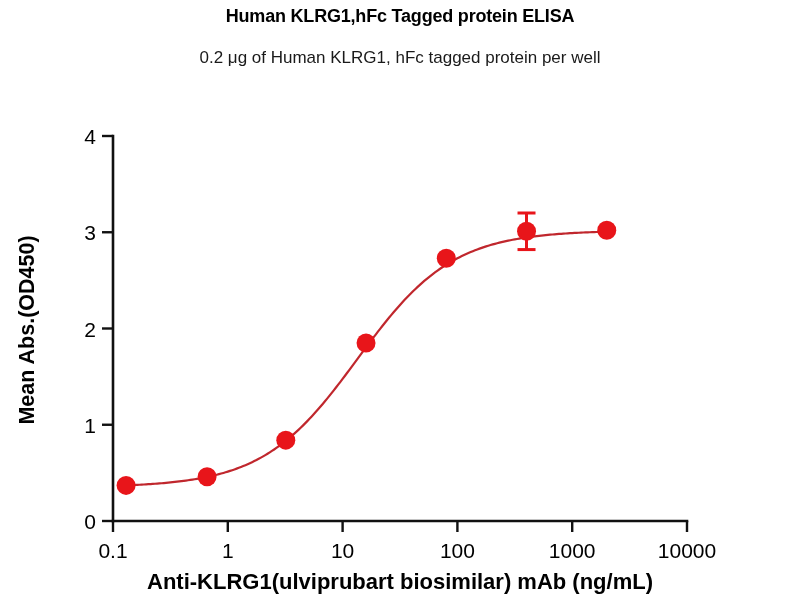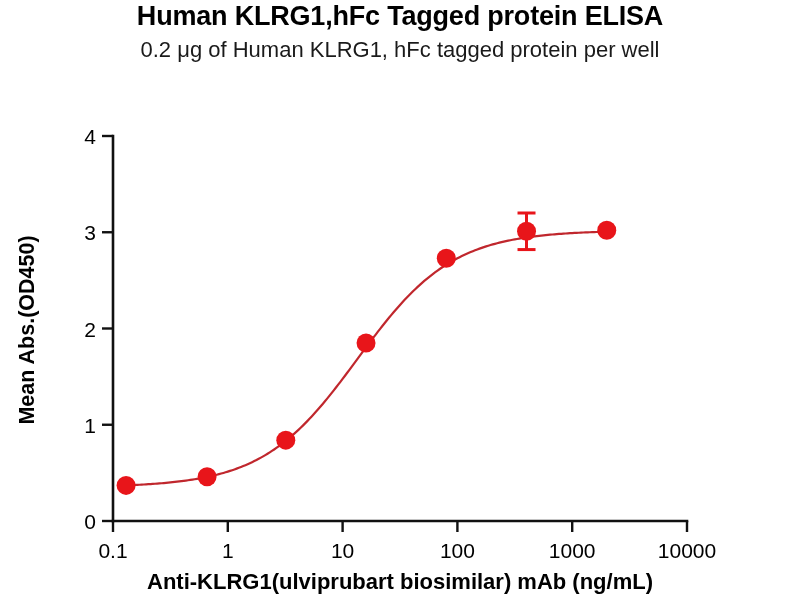--- a/index.html
+++ b/index.html
@@ -24,30 +24,30 @@
 
   
   .title-block {
     position: absolute;
     top: 0px;
     left: 0px;
     width: 800px;
     text-align: center;
   }
   .chart-title {
-    font-size: 27px;
+    font-size: 18px;
     font-weight: bold;
     letter-spacing: -0.2px;
     line-height: 28px;
-    margin: 2px 0 8px 0;
+    margin: 2px 0 16px 0;
     color: #000;
     font-family: "Liberation Sans", sans-serif;
   }
   .chart-subtitle {
-    font-size: 22px;
+    font-size: 17px;
     font-weight: normal;
     line-height: 24px;
     margin: 1px 0 0 0;
     color: #1a1a1a;
     font-family: "Liberation Sans", sans-serif;
   }
 
   
   #plot-wrap {
     position: absolute;

